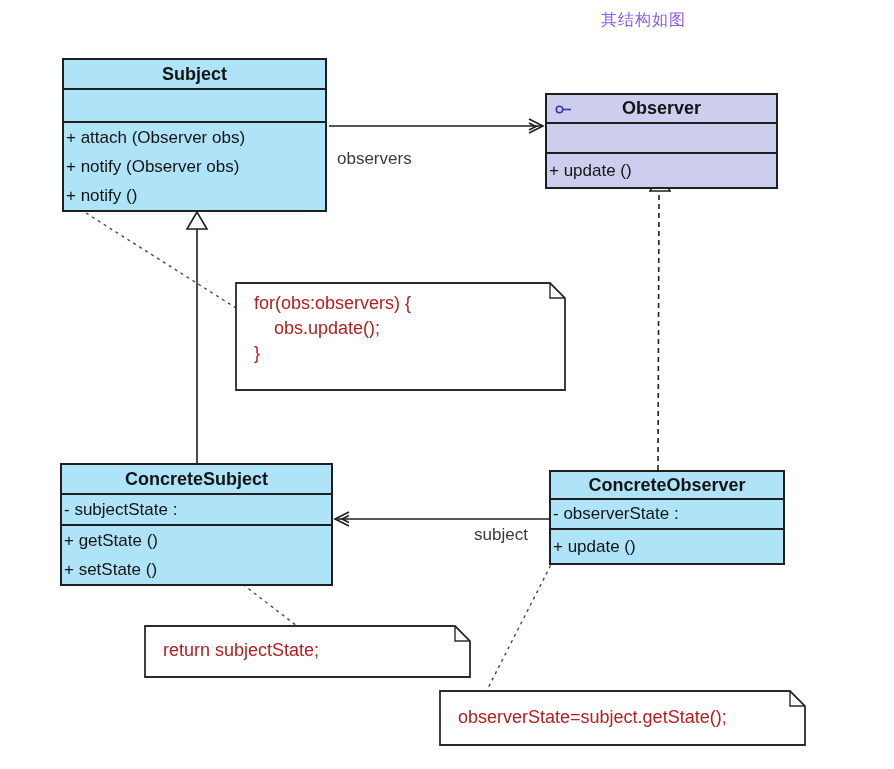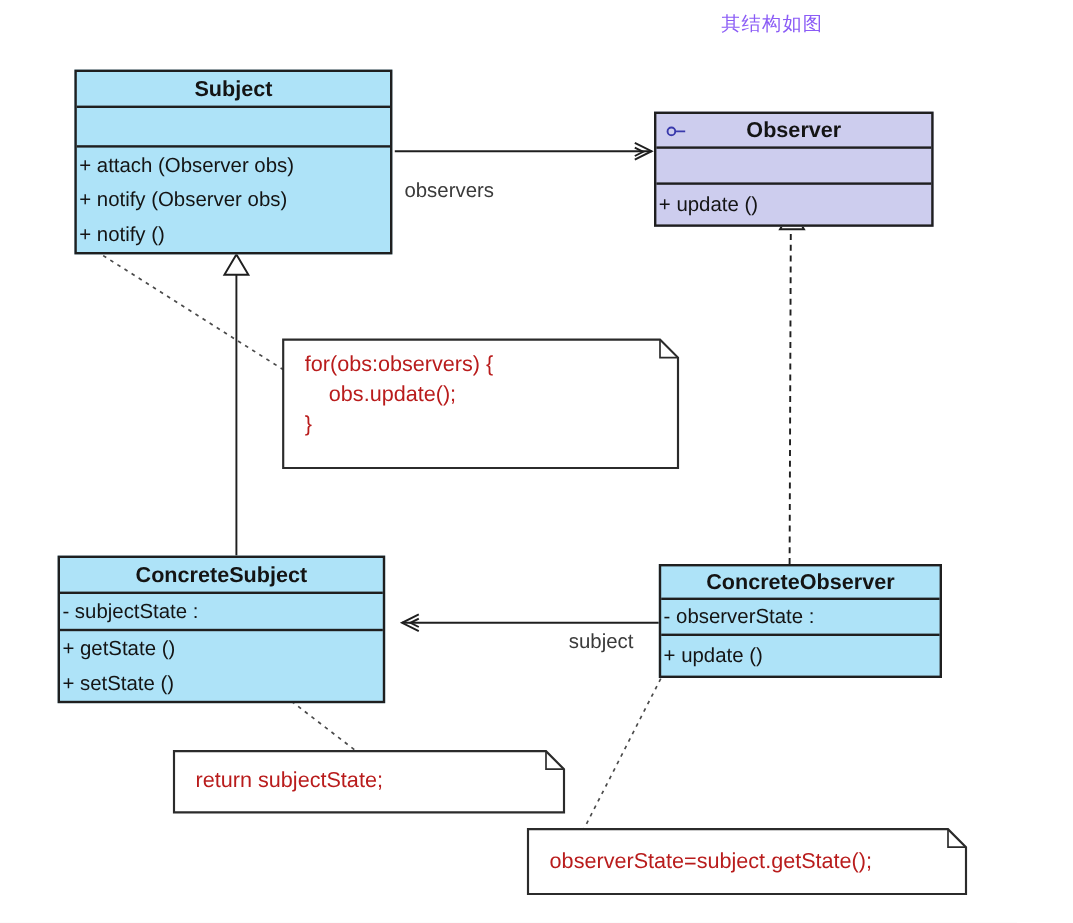--- a/index.html
+++ b/index.html
@@ -98,21 +98,21 @@
         <line x1="7.7" y1="4.5" x2="16" y2="4.5" stroke="var(--iconColor)" stroke-width="1.6"></line>
       </svg>
       <span>Observer</span>
     </div>
     <div class="uml-attrs" style="height:28px"></div>
     <div class="uml-methods">
       <div class="uml-member" style="line-height:33px">+ update ()</div>
     </div>
   </div>
 
-  <div class="uml-class" style="left:48px; top:463px; width:273px;">
+  <div class="uml-class" style="left:60px; top:463px; width:273px;">
     <div class="uml-title" style="height:28px">ConcreteSubject</div>
     <div class="uml-attrs">
       <div class="uml-member" style="line-height:29px">- subjectState :</div>
     </div>
     <div class="uml-methods">
       <div class="uml-member" style="line-height:29px">+ getState ()</div>
       <div class="uml-member" style="line-height:29px">+ setState ()</div>
     </div>
   </div>
 

